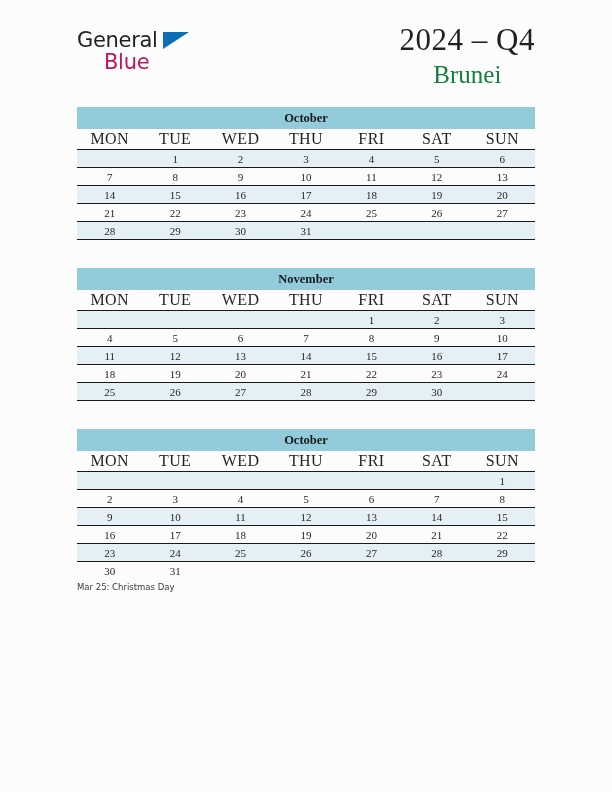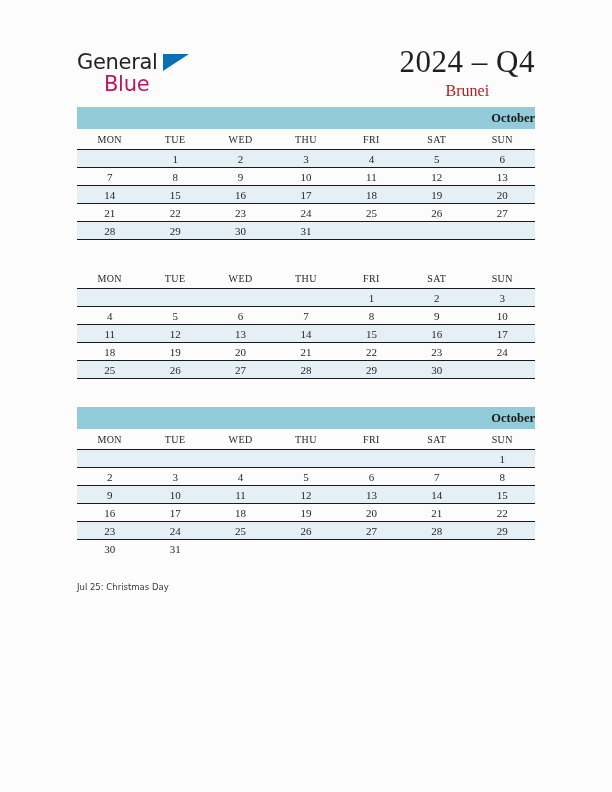--- a/index.html
+++ b/index.html
@@ -12,21 +12,21 @@
     background: #fcfcfc;
     font-family: "Liberation Serif", serif;
     -webkit-font-smoothing: antialiased;
     overflow: hidden;
     position: relative;
   }
 
   
   .page-header {
     position: absolute;
-    top: 46px;
+    top: 24px;
     left: 77px;
     right: 77px;
     height: 62px;
   }
   .logo {
     position: absolute;
     left: 0;
     top: 4px;
     width: 130px;
     height: 52px;
@@ -68,42 +68,42 @@
   }
   .title-main {
     font-family: "Liberation Serif", serif;
     font-size: 31px;
     color: #231f20;
     line-height: 1.05;
     letter-spacing: 0.5px;
   }
   .title-sub {
     font-family: "Liberation Serif", serif;
-    font-size: 16px;
-    color: #b91c1c;
+    font-size: 25px;
+    color: #15803d;
     line-height: 1.3;
     margin-top: 2px;
   }
 
   
   .months {
     position: absolute;
     left: 77px;
     top: 107px;
     width: 458px;
   }
   .month-block {
     width: 458px;
     margin-bottom: 28px;
   }
   .month-title {
     background: #92ccda;
     height: 22px;
     line-height: 22px;
-    text-align: right;
+    text-align: center;
     font-size: 12.5px;
     font-weight: bold;
     color: #1a1a1a;
     font-family: "Liberation Serif", serif;
   }
   table.cal {
     width: 458px;
     border-collapse: collapse;
     table-layout: fixed;
   }
@@ -113,21 +113,21 @@
     text-align: center;
     vertical-align: middle;
     font-family: "Liberation Serif", serif;
     font-size: 11px;
     color: #231f20;
     font-weight: normal;
     padding: 0;
   }
   table.cal th.dow {
     height: 20px;
-    font-size: 10px;
+    font-size: 16px;
     letter-spacing: 0.4px;
     border-bottom: 1.2px solid #1a1a1a;
     color: #231f20;
     text-align: center;
   }
   table.cal tr.wk td {
     border-bottom: 1.2px solid #1a1a1a;
     height: 17px;
   }
   table.cal tr.wk.shade td {
@@ -228,20 +228,21 @@
             <td>30</td>
             <td>31</td>
             <td></td>
             <td></td>
             <td></td>
           </tr>
         </tbody>
       </table>
     </div>
     <div class="month-block">
+      <div class="month-title">November</div>
       <table class="cal">
         <thead>
           <tr>
             <th class="dow">MON</th>
             <th class="dow">TUE</th>
             <th class="dow">WED</th>
             <th class="dow">THU</th>
             <th class="dow">FRI</th>
             <th class="dow">SAT</th>
             <th class="dow">SUN</th>
@@ -364,14 +365,14 @@
             <td></td>
             <td></td>
             <td></td>
           </tr>
         </tbody>
       </table>
     </div>
   </div>
 
 <div class="footnotes" id="footnotes-root">
-    <div class="footnote">Jul 25: Christmas Day</div>
+    <div class="footnote">Mar 25: Christmas Day</div>
   </div>
 
 </body></html>

